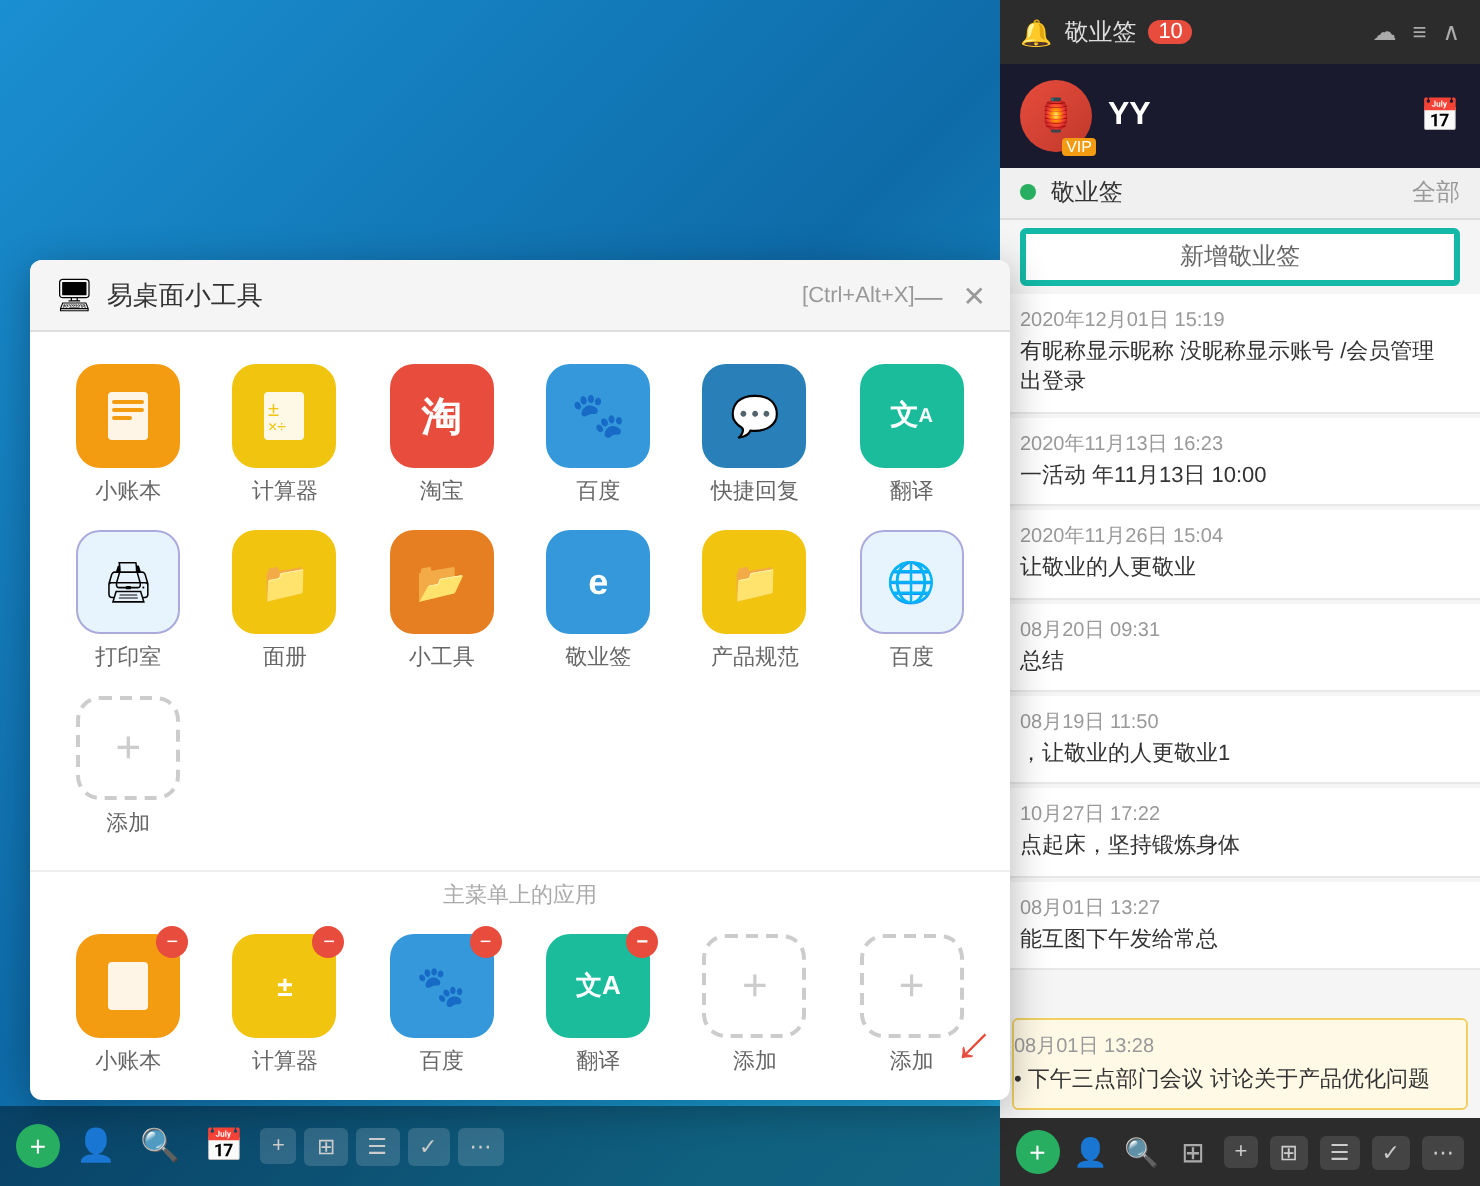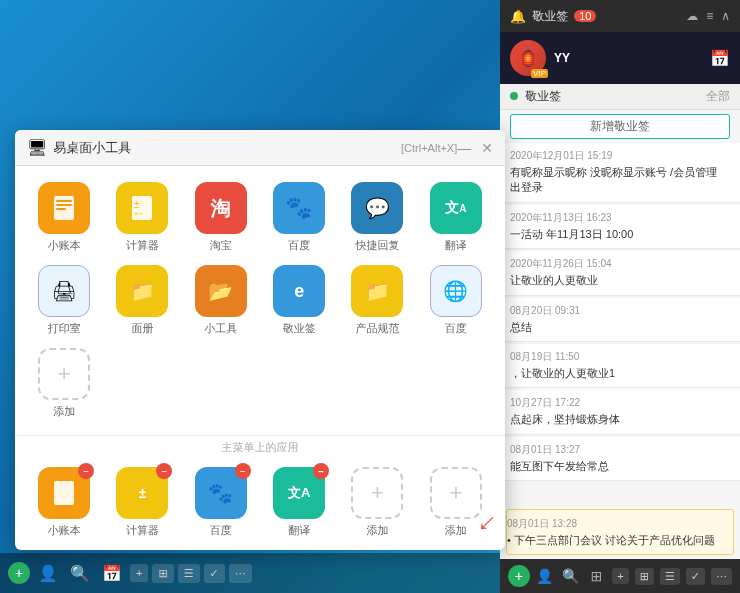--- a/index.html
+++ b/index.html
@@ -76,42 +76,42 @@
       right: -2px;
       background: #f39c12;
       color: white;
       font-size: 8px;
       padding: 0 2px;
       border-radius: 2px;
     }
 
     .user-name {
       color: white;
-      font-size: 12px;
+      font-size: 16px;
       font-weight: bold;
     }
 
     .calendar-icon-btn {
       margin-left: auto;
       color: #aaa;
       font-size: 16px;
     }
 
     .tag-filter-row {
       background: #f0f0f0;
       padding: 4px 10px;
       display: flex;
       align-items: center;
       justify-content: space-between;
       border-bottom: 1px solid #ddd;
     }
 
     .new-tag-btn {
       background: white;
-      border: 1px solid #14b8a6;
+      border: 3px solid #14b8a6;
       border-radius: 3px;
       padding: 3px 8px;
       font-size: 12px;
       color: #666;
       cursor: pointer;
       margin: 4px 10px;
       text-align: center;
     }
 
     

